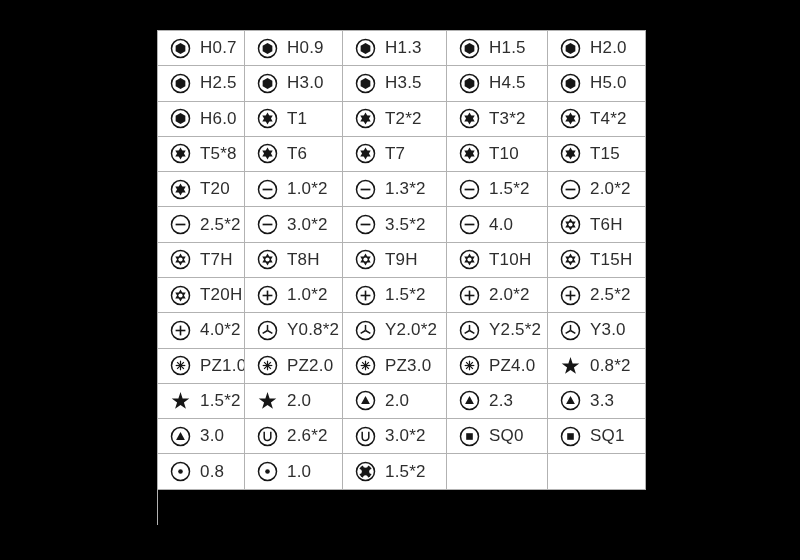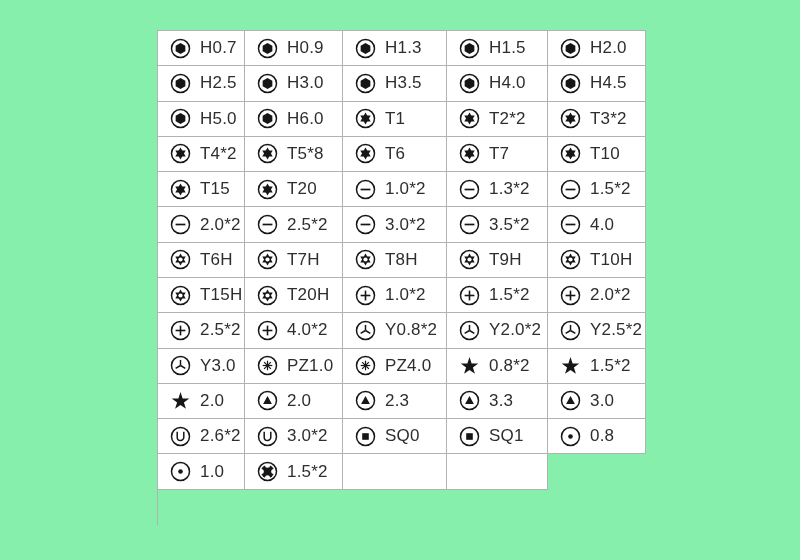--- a/index.html
+++ b/index.html
@@ -1,16 +1,16 @@
 <!DOCTYPE html>
 <html><head>
 <meta charset="utf-8">
 <style>
   html,body{margin:0;padding:0;}
-  .canvas{position:relative;width:800px;height:560px;background:#86efac;overflow:hidden;
+  .canvas{position:relative;width:800px;height:560px;background:#000000;overflow:hidden;
           font-family:"Liberation Sans",sans-serif;}
   .bitgrid{position:absolute;left:157px;top:30px;width:488px;height:494px;
            display:grid;grid-template-columns:87px 98px 104px 101px 98px;
            grid-template-rows:repeat(14,1fr);
            border-top:1px solid #b2b2b2;border-left:1px solid #b2b2b2;}
   .cell{border-right:1px solid #b2b2b2;border-bottom:1px solid #b2b2b2;
         display:flex;align-items:center;gap:9px;padding-left:12px;
         box-sizing:border-box;overflow:hidden;background:#fff;}
   .icon{width:21px;height:21px;flex:0 0 21px;display:flex;align-items:center;justify-content:center;}
   .icon svg{display:block;}
@@ -93,29 +93,20 @@
         </span>
         <span class="label">H3.5</span>
       </div>
       <div class="cell">
         <span class="icon">
           <svg width="21" height="21" viewBox="0 0 21 21">
             <polygon points="10.5,4.9 15.35,7.7 15.35,13.3 10.5,16.1 5.65,13.3 5.65,7.7" fill="#161616"></polygon>
             <circle cx="10.5" cy="10.5" r="9" fill="none" stroke="#161616" stroke-width="1.5"></circle>
           </svg>
         </span>
-        <span class="label">H4.0</span>
-      </div>
-      <div class="cell">
-        <span class="icon">
-          <svg width="21" height="21" viewBox="0 0 21 21">
-            <polygon points="10.5,4.9 15.35,7.7 15.35,13.3 10.5,16.1 5.65,13.3 5.65,7.7" fill="#161616"></polygon>
-            <circle cx="10.5" cy="10.5" r="9" fill="none" stroke="#161616" stroke-width="1.5"></circle>
-          </svg>
-        </span>
         <span class="label">H4.5</span>
       </div>
       <div class="cell">
         <span class="icon">
           <svg width="21" height="21" viewBox="0 0 21 21">
             <polygon points="10.5,4.9 15.35,7.7 15.35,13.3 10.5,16.1 5.65,13.3 5.65,7.7" fill="#161616"></polygon>
             <circle cx="10.5" cy="10.5" r="9" fill="none" stroke="#161616" stroke-width="1.5"></circle>
           </svg>
         </span>
         <span class="label">H5.0</span>
@@ -476,20 +467,44 @@
         <span class="icon">
           <svg width="21" height="21" viewBox="0 0 21 21">
             <line x1="5.7" y1="10.5" x2="15.3" y2="10.5" stroke="#161616" stroke-width="1.2"></line>
             <line x1="10.5" y1="5.7" x2="10.5" y2="15.3" stroke="#161616" stroke-width="1.2"></line>
             <line x1="7.1" y1="7.1" x2="13.9" y2="13.9" stroke="#161616" stroke-width="1.2"></line>
             <line x1="7.1" y1="13.9" x2="13.9" y2="7.1" stroke="#161616" stroke-width="1.2"></line>
             <circle cx="10.5" cy="10.5" r="9" fill="none" stroke="#161616" stroke-width="1.5"></circle>
           </svg>
         </span>
         <span class="label">PZ1.0</span>
+      </div>
+      <div class="cell">
+        <span class="icon">
+          <svg width="21" height="21" viewBox="0 0 21 21">
+            <line x1="5.7" y1="10.5" x2="15.3" y2="10.5" stroke="#161616" stroke-width="1.2"></line>
+            <line x1="10.5" y1="5.7" x2="10.5" y2="15.3" stroke="#161616" stroke-width="1.2"></line>
+            <line x1="7.1" y1="7.1" x2="13.9" y2="13.9" stroke="#161616" stroke-width="1.2"></line>
+            <line x1="7.1" y1="13.9" x2="13.9" y2="7.1" stroke="#161616" stroke-width="1.2"></line>
+            <circle cx="10.5" cy="10.5" r="9" fill="none" stroke="#161616" stroke-width="1.5"></circle>
+          </svg>
+        </span>
+        <span class="label">PZ2.0</span>
+      </div>
+      <div class="cell">
+        <span class="icon">
+          <svg width="21" height="21" viewBox="0 0 21 21">
+            <line x1="5.7" y1="10.5" x2="15.3" y2="10.5" stroke="#161616" stroke-width="1.2"></line>
+            <line x1="10.5" y1="5.7" x2="10.5" y2="15.3" stroke="#161616" stroke-width="1.2"></line>
+            <line x1="7.1" y1="7.1" x2="13.9" y2="13.9" stroke="#161616" stroke-width="1.2"></line>
+            <line x1="7.1" y1="13.9" x2="13.9" y2="7.1" stroke="#161616" stroke-width="1.2"></line>
+            <circle cx="10.5" cy="10.5" r="9" fill="none" stroke="#161616" stroke-width="1.5"></circle>
+          </svg>
+        </span>
+        <span class="label">PZ3.0</span>
       </div>
       <div class="cell">
         <span class="icon">
           <svg width="21" height="21" viewBox="0 0 21 21">
             <line x1="5.7" y1="10.5" x2="15.3" y2="10.5" stroke="#161616" stroke-width="1.2"></line>
             <line x1="10.5" y1="5.7" x2="10.5" y2="15.3" stroke="#161616" stroke-width="1.2"></line>
             <line x1="7.1" y1="7.1" x2="13.9" y2="13.9" stroke="#161616" stroke-width="1.2"></line>
             <line x1="7.1" y1="13.9" x2="13.9" y2="7.1" stroke="#161616" stroke-width="1.2"></line>
             <circle cx="10.5" cy="10.5" r="9" fill="none" stroke="#161616" stroke-width="1.5"></circle>
           </svg>

